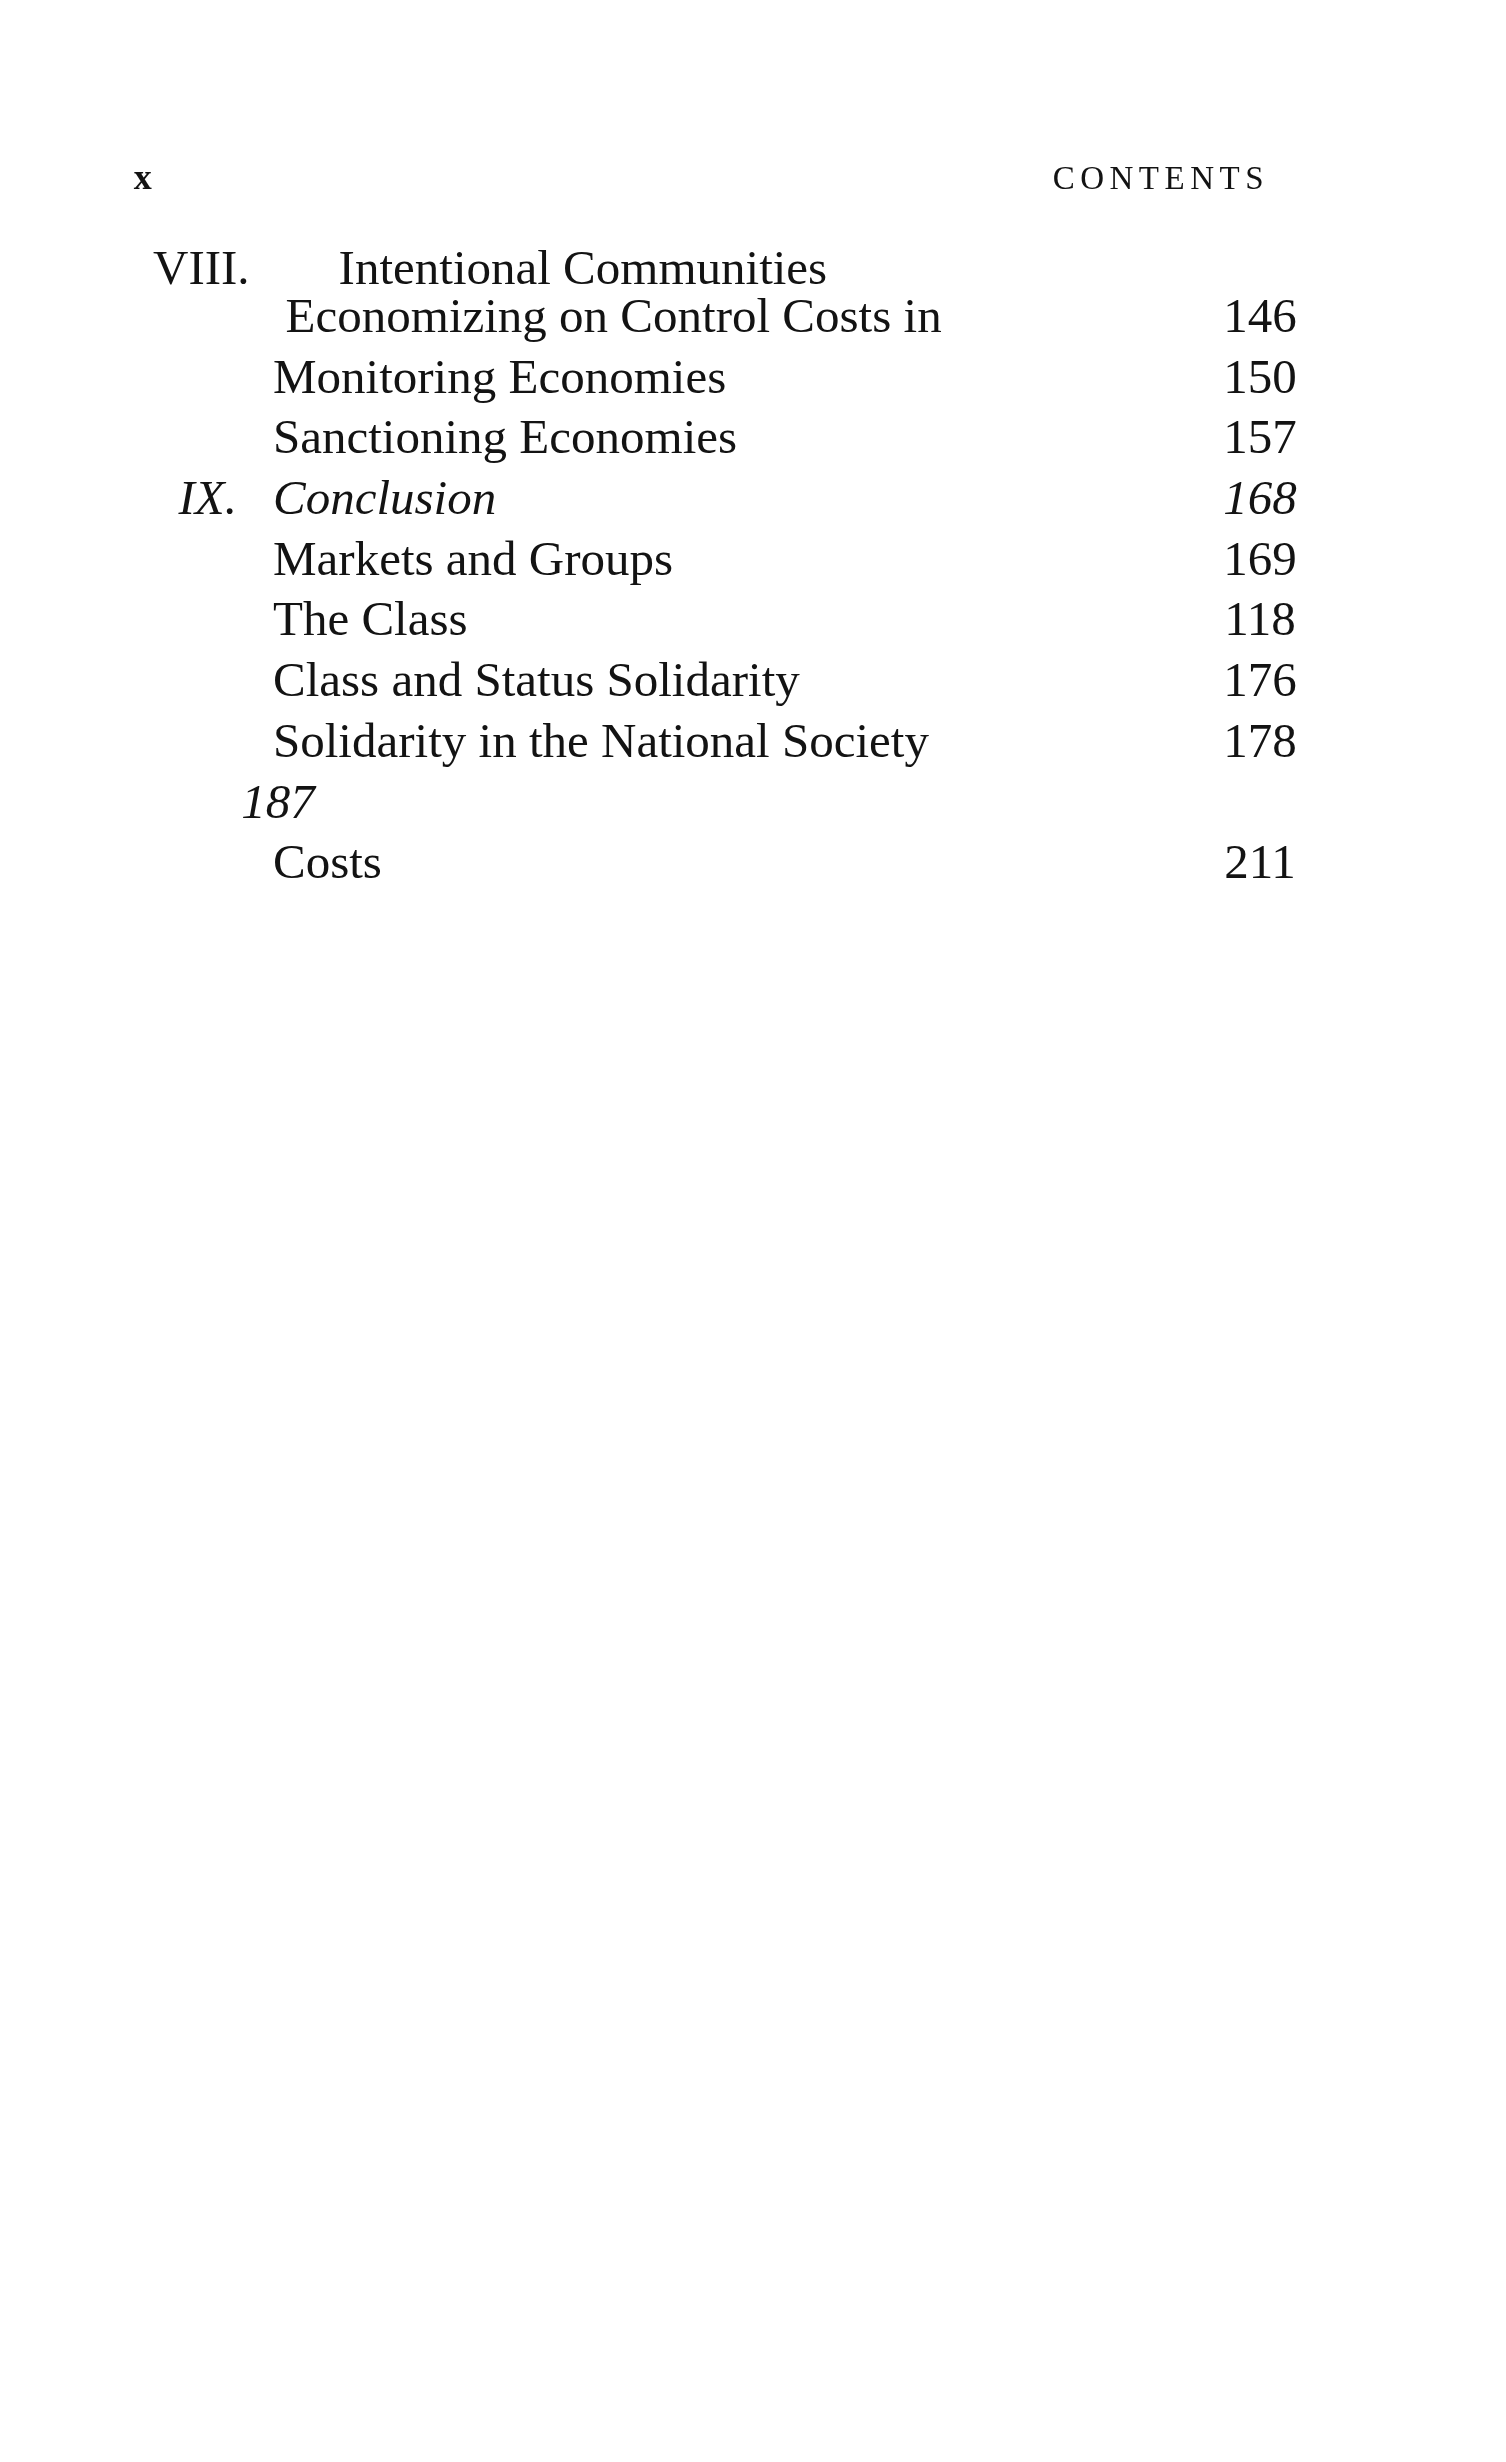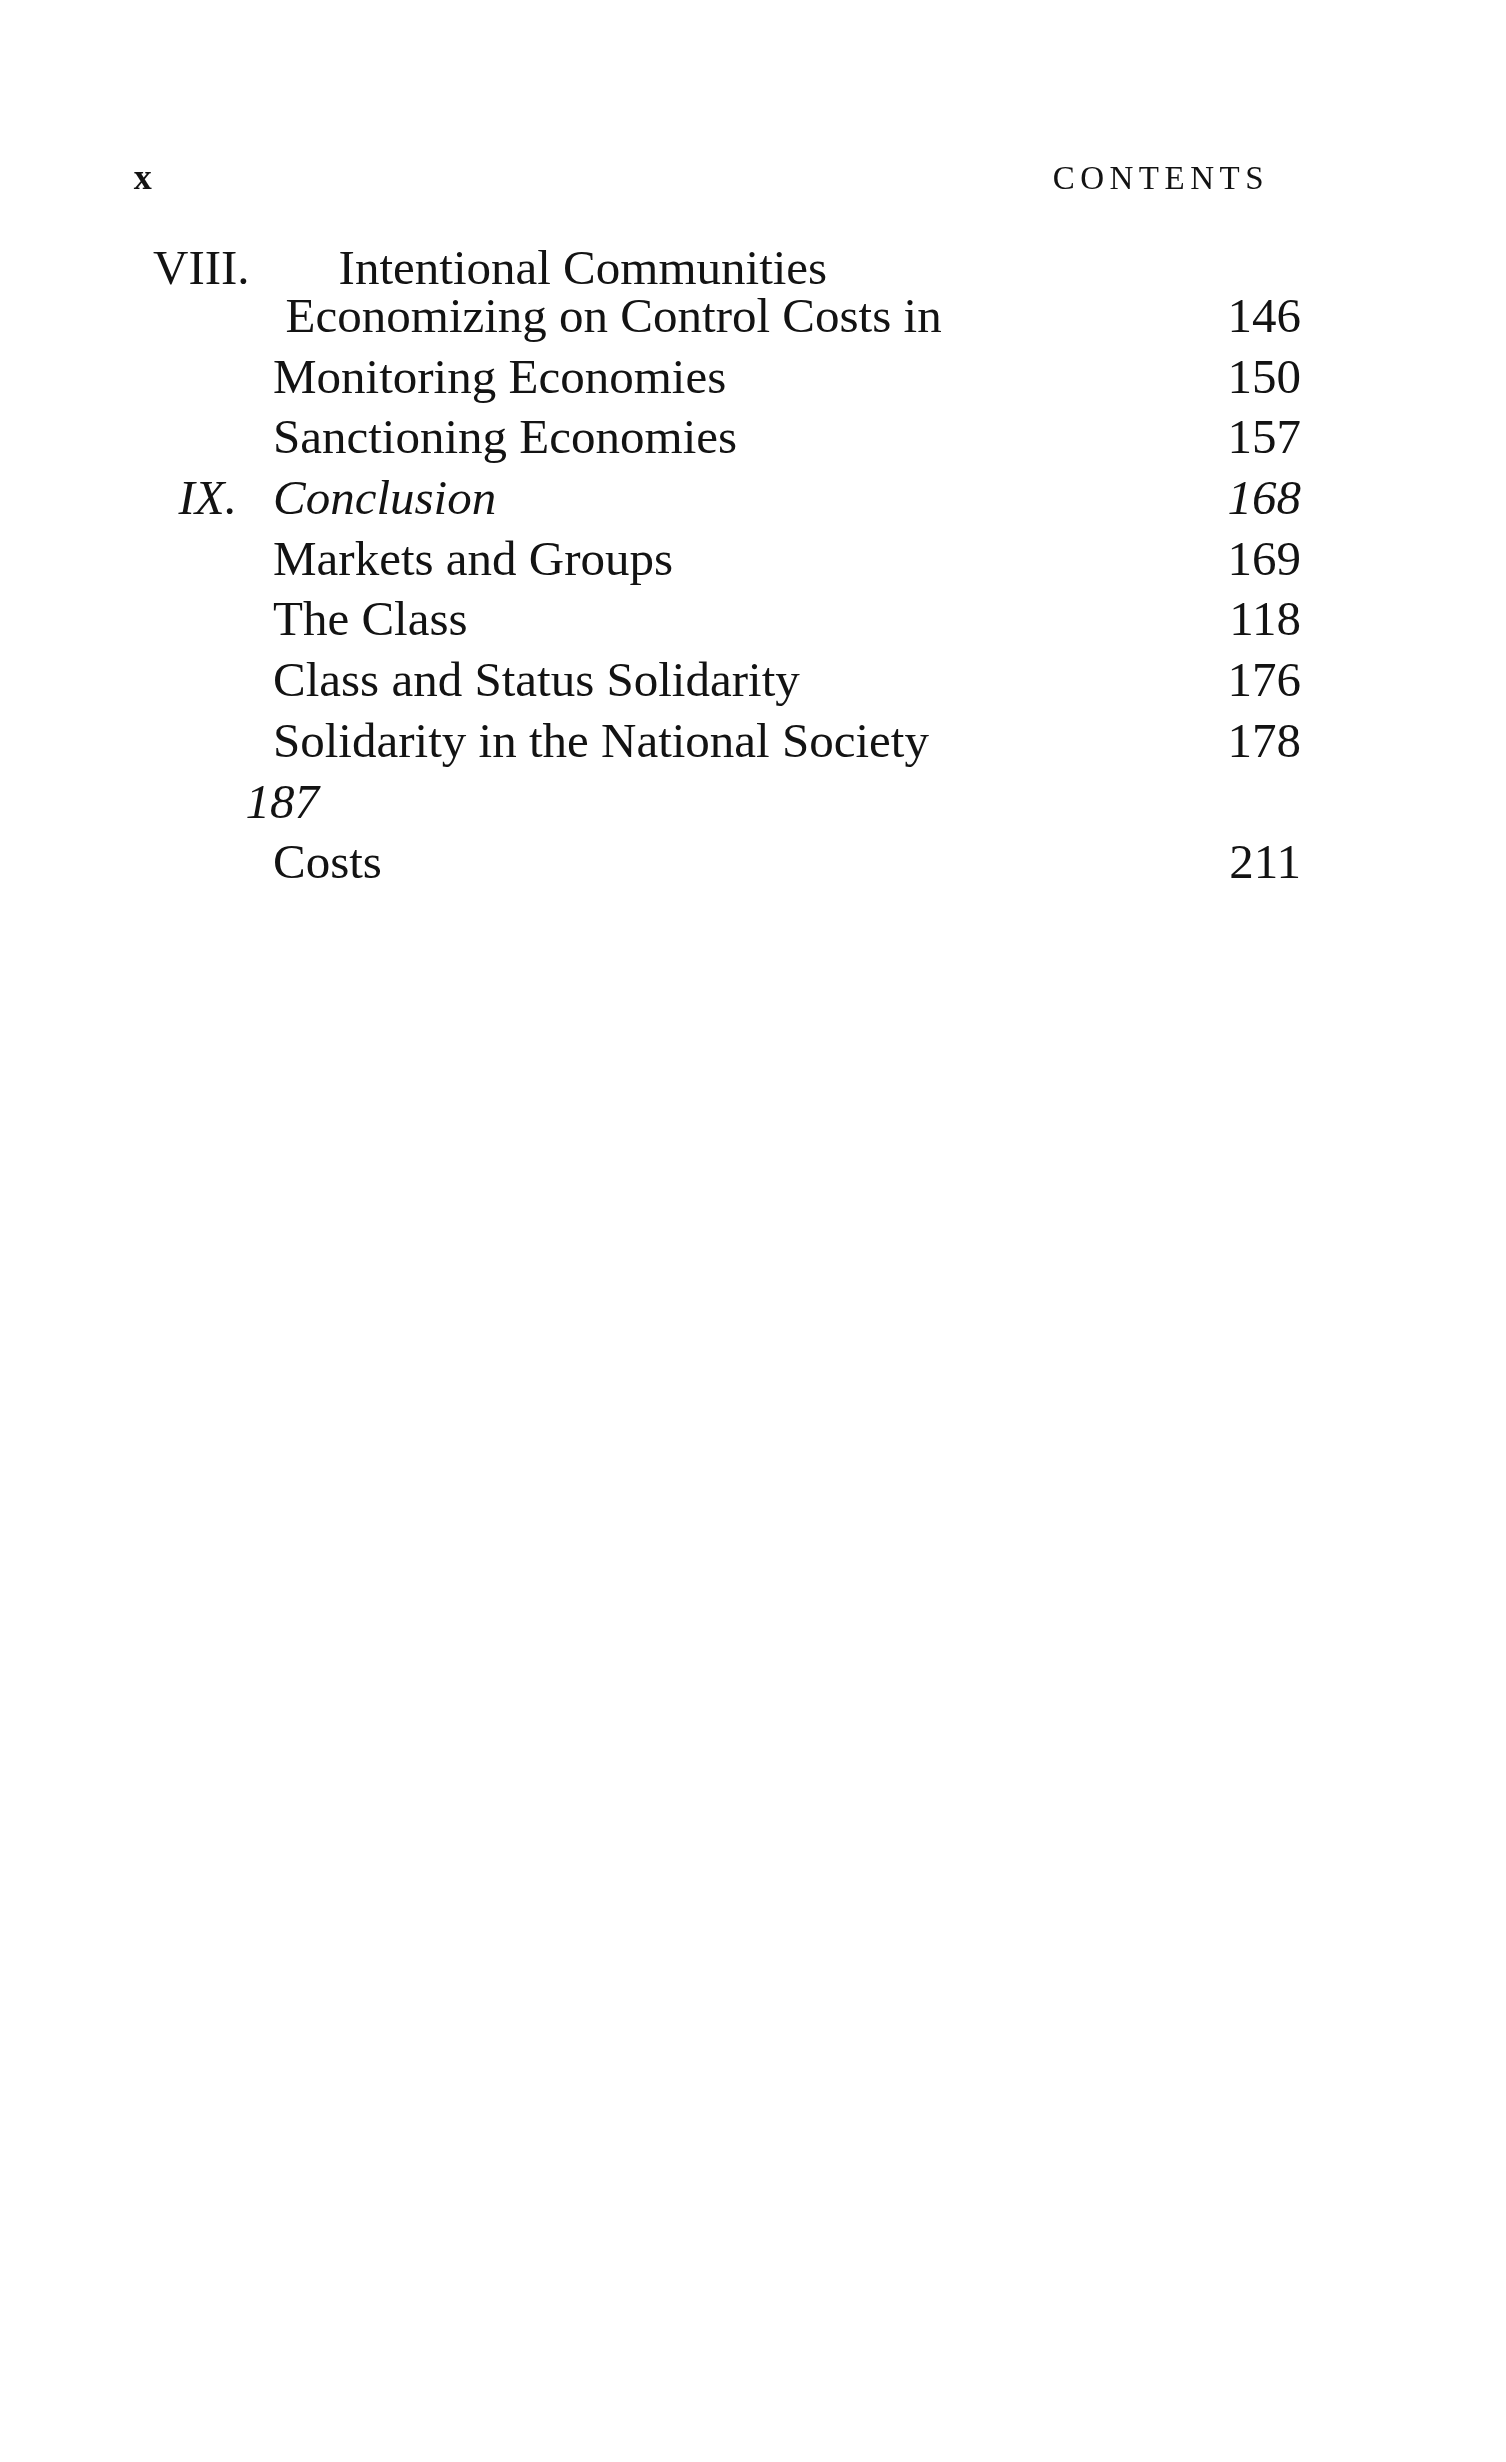--- a/index.html
+++ b/index.html
@@ -69,21 +69,21 @@
   }
   .toc-title {
     flex: 1 1 auto;
     padding-left: 36px;
   }
   .toc-title .title-line.continuation {
     padding-left: 53px;
   }
   .toc-page {
     flex: 0 0 82px;
-    text-align: right;
+    text-align: center;
     align-self: flex-end;
     white-space: nowrap;
   }
 </style>
 </head>
 <body>
 
 <div class="page">
 
   <div class="page-header">

